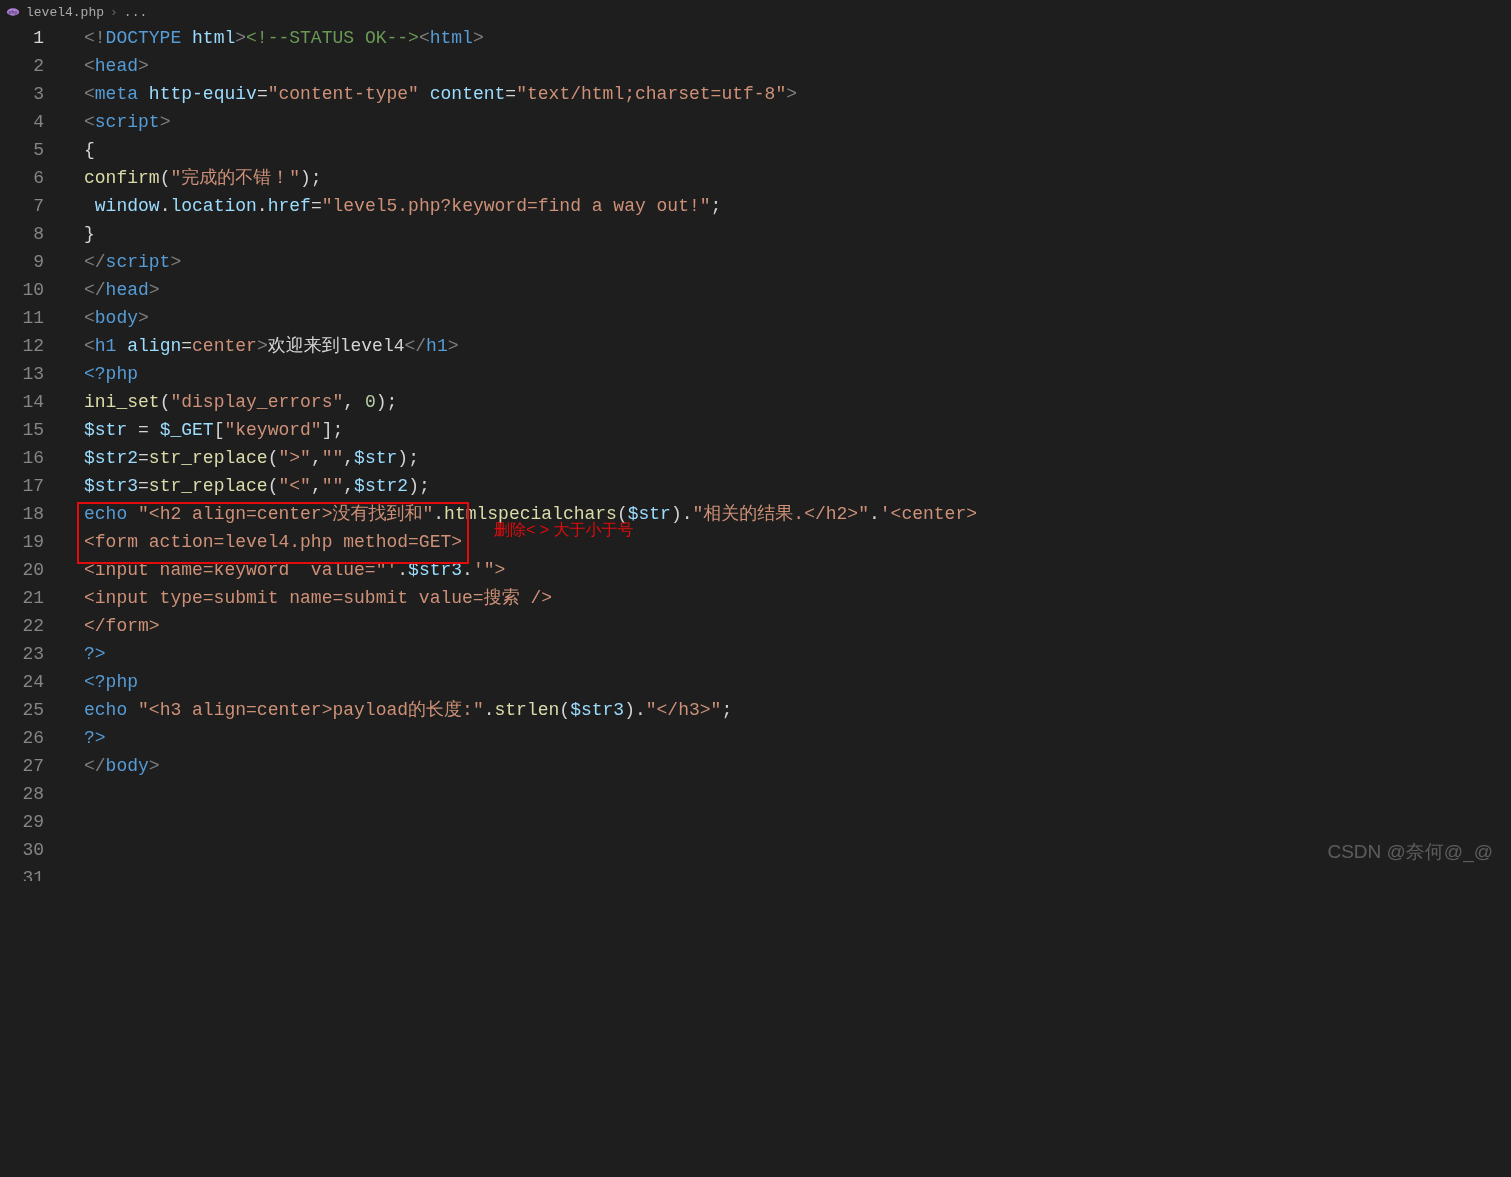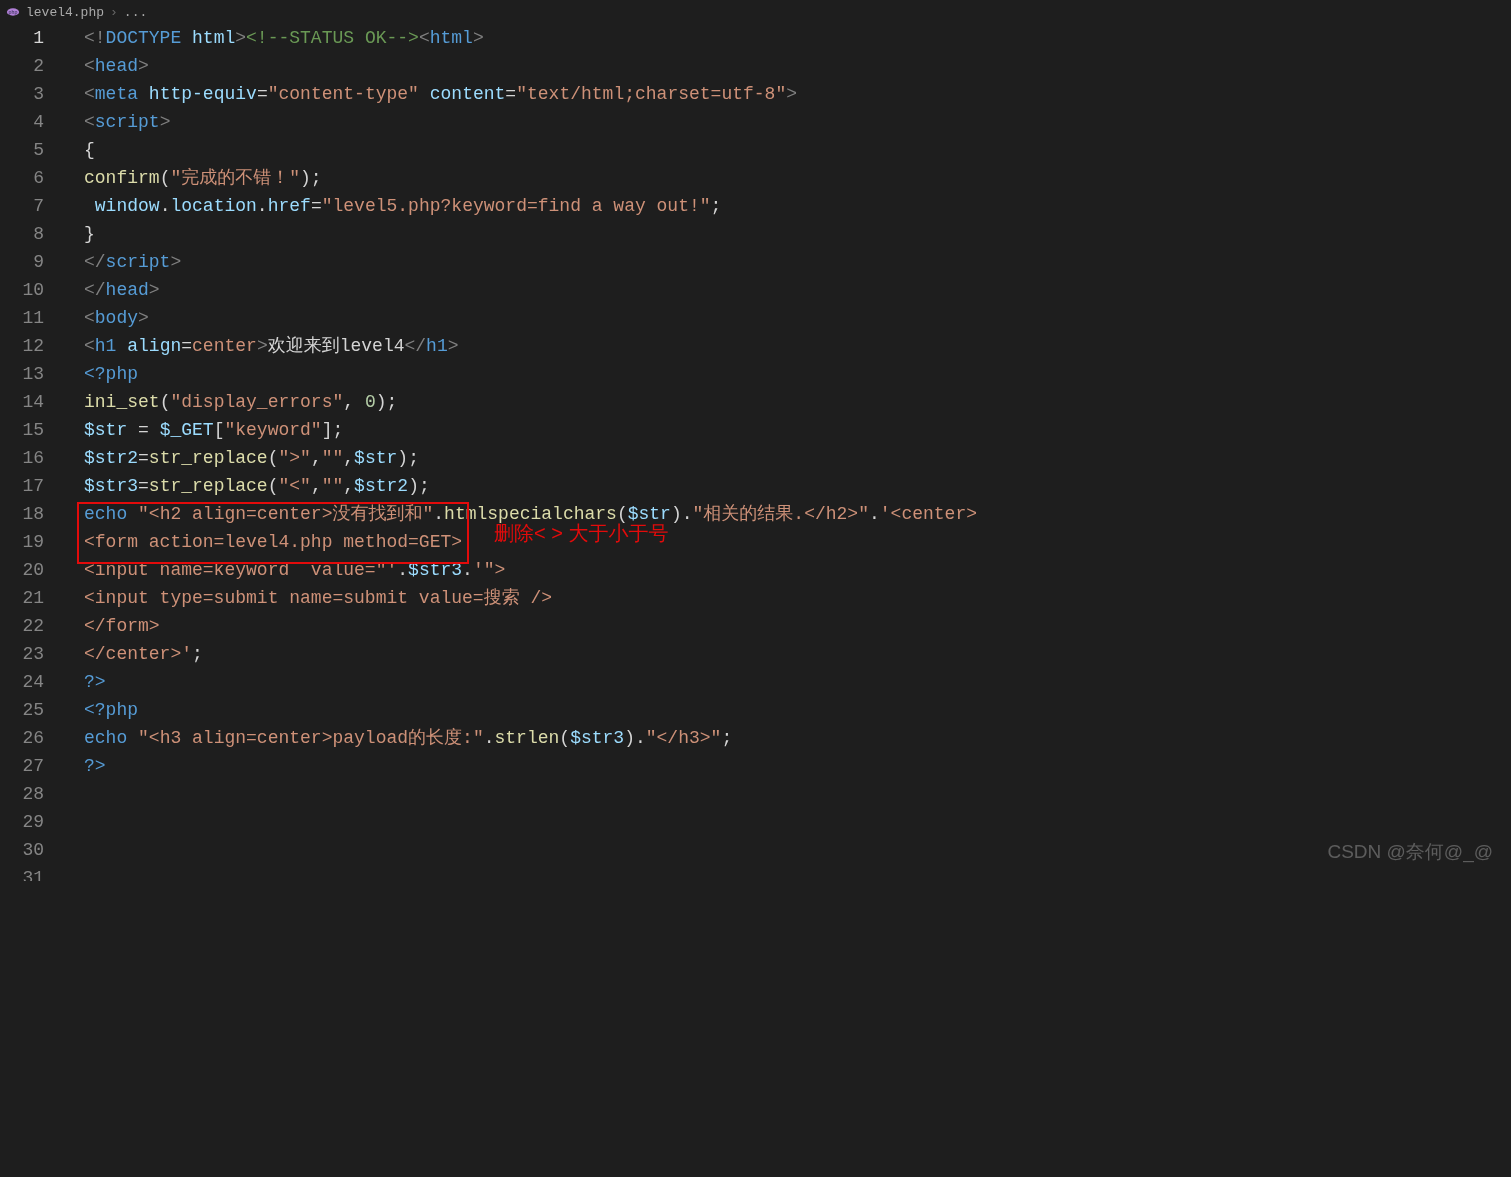--- a/index.html
+++ b/index.html
@@ -18,21 +18,21 @@
   .tag{color:#569cd6;}     
   .kw {color:#569cd6;}     
   .attr{color:#9cdcfe;}    
   .str{color:#ce9178;}     
   .cmt{color:#6a9955;}     
   .num{color:#b5cea8;}
   .fn {color:#dcdcaa;}     
   .var{color:#9cdcfe;}
   .txt{color:#d4d4d4;}
   .red-box{position:absolute;border:2px solid #e30b0b;left:77px;top:478px;width:388px;height:58px;pointer-events:none;}
-  .annot{position:absolute;color:#e30b0b;font-family:"Microsoft YaHei","PingFang SC",sans-serif;font-size:20px;left:494px;top:496px;}
+  .annot{position:absolute;color:#e30b0b;font-family:"Microsoft YaHei","PingFang SC",sans-serif;font-size:16px;left:494px;top:496px;}
   .watermark{position:absolute;right:18px;bottom:16px;color:rgba(210,210,210,0.35);font-size:19px;font-family:"Microsoft YaHei","PingFang SC",sans-serif;}
   .php-open{color:#569cd6;}
   .op{color:#d4d4d4;}
 </style>
 </head>
 <body>
 
 <div class="editor">
 
   <div class="tabs">
@@ -100,25 +100,25 @@
 <div class="line"><span class="php-open">&lt;?php</span></div>
 <div class="line"><span class="fn">ini_set</span><span class="op">(</span><span class="str">"display_errors"</span><span class="op">, </span><span class="num">0</span><span class="op">);</span></div>
 <div class="line"><span class="var">$str</span><span class="op"> = </span><span class="var">$_GET</span><span class="op">[</span><span class="str">"keyword"</span><span class="op">];</span></div>
 <div class="line"><span class="var">$str2</span><span class="op">=</span><span class="fn">str_replace</span><span class="op">(</span><span class="str">"&gt;"</span><span class="op">,</span><span class="str">""</span><span class="op">,</span><span class="var">$str</span><span class="op">);</span></div>
 <div class="line"><span class="var">$str3</span><span class="op">=</span><span class="fn">str_replace</span><span class="op">(</span><span class="str">"&lt;"</span><span class="op">,</span><span class="str">""</span><span class="op">,</span><span class="var">$str2</span><span class="op">);</span></div>
 <div class="line"><span class="kw">echo</span><span> </span><span class="str">"&lt;h2 align=center&gt;没有找到和"</span><span class="op">.</span><span class="fn">htmlspecialchars</span><span class="op">(</span><span class="var">$str</span><span class="op">)</span><span class="op">.</span><span class="str">"相关的结果.&lt;/h2&gt;"</span><span class="op">.</span><span class="str">'&lt;center&gt;</span></div>
 <div class="line"><span class="str">&lt;form action=level4.php method=GET&gt;</span></div>
 <div class="line"><span class="str">&lt;input name=keyword  value="'</span><span class="op">.</span><span class="var">$str3</span><span class="op">.</span><span class="str">'"&gt;</span></div>
 <div class="line"><span class="str">&lt;input type=submit name=submit value=搜索 /&gt;</span></div>
 <div class="line"><span class="str">&lt;/form&gt;</span></div>
-<div class="line"><span class="str">&lt;/center&gt;'</span><span class="op">;</span></div>
 <div class="line"><span class="php-open">?&gt;</span></div>
 <div class="line"><span class="php-open">&lt;?php</span></div>
 <div class="line"><span class="kw">echo</span><span> </span><span class="str">"&lt;h3 align=center&gt;payload的长度:"</span><span class="op">.</span><span class="fn">strlen</span><span class="op">(</span><span class="var">$str3</span><span class="op">)</span><span class="op">.</span><span class="str">"&lt;/h3&gt;"</span><span class="op">;</span></div>
 <div class="line"><span class="php-open">?&gt;</span></div>
+<div class="line"><span class="pun">&lt;/</span><span class="tag">body</span><span class="pun">&gt;</span></div>
 <div class="line"></div>
     </div>
 
     <div class="red-box"></div>
     <div class="annot">删除&lt; &gt; 大于小于号</div>
   </div>
 
   <div class="watermark">CSDN @奈何@_@</div>
 </div>
 

